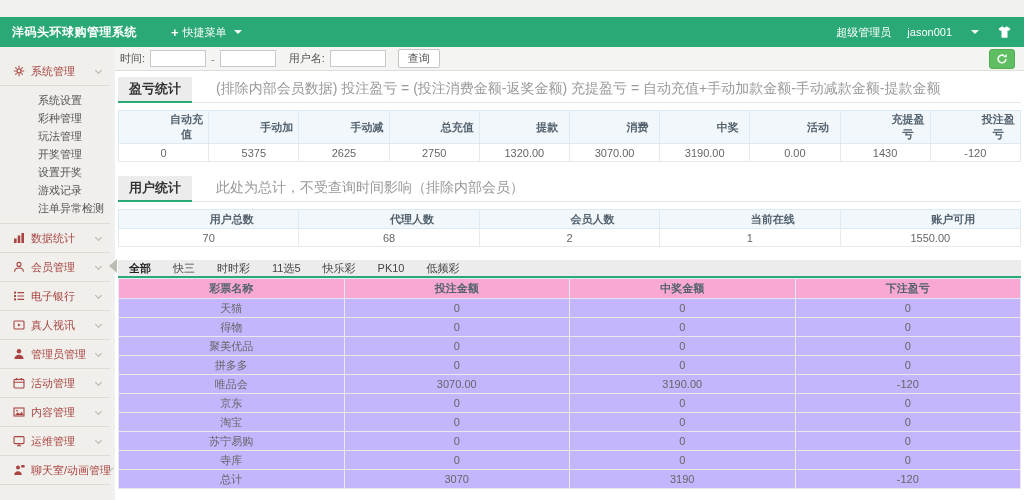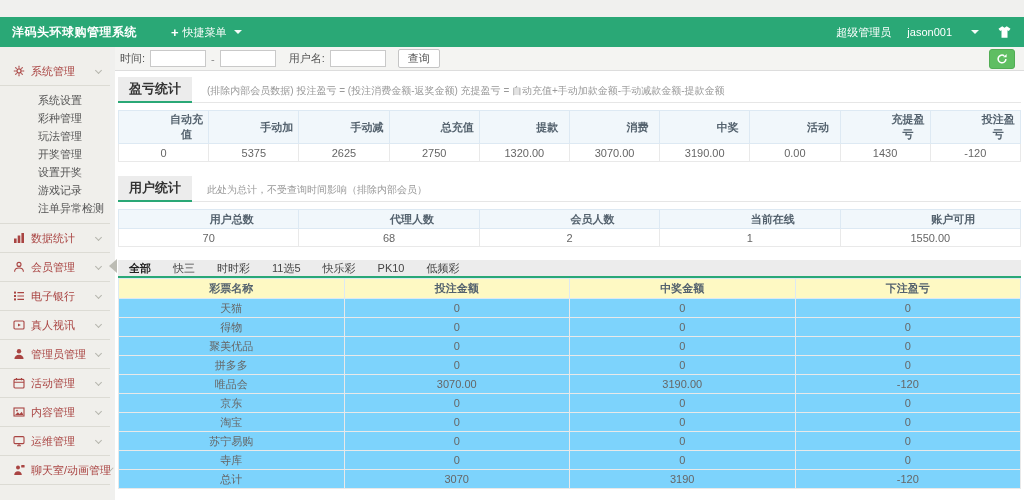--- a/index.html
+++ b/index.html
@@ -38,30 +38,30 @@
   .desk-tab::after { right:-2px; left:50%; transform:skewX(18deg); border-left:none; }
   .querybar { height:24px; display:flex; align-items:center; background:#f4f4f2; border-bottom:1px solid #ddd; padding:0 5px; gap:5px; }
   .qlabel { color:#555; white-space:nowrap; }
   .qinput { width:56px; height:17px; border:1px solid #c9c9c9; background:#fff; font-size:10px; padding:0 3px; font-family:inherit; }
   .qsep { color:#888; }
   .qbtn { height:19px; padding:1px 9px; background:#fff; border:1px solid #c5c5c5; border-radius:2px; color:#555; font-size:11px; margin-left:7px; cursor:pointer; font-family:inherit; }
   .refresh-btn { margin-left:auto; margin-right:4px; width:26px; height:20px; background:#5fbe62; border:1px solid #52ad55; border-radius:3px; display:flex; align-items:center; justify-content:center; cursor:pointer; }
   .panel { background:#fff; padding:3px 3px 12px 3px; }
   .section-head { display:flex; align-items:flex-end; margin-top:3px; border-bottom:1px solid #e6e6e6; }
   .section-tab { background:#ececec; border-bottom:2px solid #2aa876; padding:3px 11px; font-weight:bold; color:#333; margin-bottom:-1px; font-size:13px; cursor:default; }
-  .hint { color:#999; font-size:10px; margin-left:15px; padding-bottom:4px; white-space:nowrap; overflow:hidden; }
+  .hint { color:#999; font-size:14px; margin-left:24px; padding-bottom:4px; white-space:nowrap; overflow:hidden; }
   table.stat { width:100%; border-collapse:collapse; table-layout:fixed; margin-top:7px; }
   table.stat th { background:#f1f7fb; border:1px solid #dde9f3; color:#54626e; font-weight:bold; height:19px; font-size:11px;padding-left:47px; }
   table.stat td { border:1px solid #e9e9e9; text-align:center; color:#666; height:18px; font-size:11px; background:#fff; }
   .lottery-tabs { display:flex; align-items:center; background:#ececec; border-bottom:2px solid #2aa876; margin-top:13px; height:18px; }
   .ltab { padding:0 11px; color:#444; cursor:pointer; font-size:11px; line-height:18px; }
   .ltab.active { font-weight:bold; color:#222; }
   table.lottery { width:100%; border-collapse:collapse; table-layout:fixed; }
-  table.lottery th { background:#fef9c3; border:1px solid #dde9f3; color:#54626e; font-weight:bold; height:20px; font-size:11px; }
-  table.lottery td { border:1px solid #e9e9e9; text-align:center; color:#666; height:19px; font-size:11px; background:#7dd3fc; }
+  table.lottery th { background:#f9a8d4; border:1px solid #dde9f3; color:#54626e; font-weight:bold; height:20px; font-size:11px; }
+  table.lottery td { border:1px solid #e9e9e9; text-align:center; color:#666; height:19px; font-size:11px; background:#c4b5fd; }
 </style>
 </head>
 <body>
 
 <header class="topbar">
   <div class="brand">洋码头环球购管理系统</div>
   <div class="quickmenu">
     <span class="plus">+</span>
     <span>快捷菜单</span>
     <span class="caret-down"></span>

